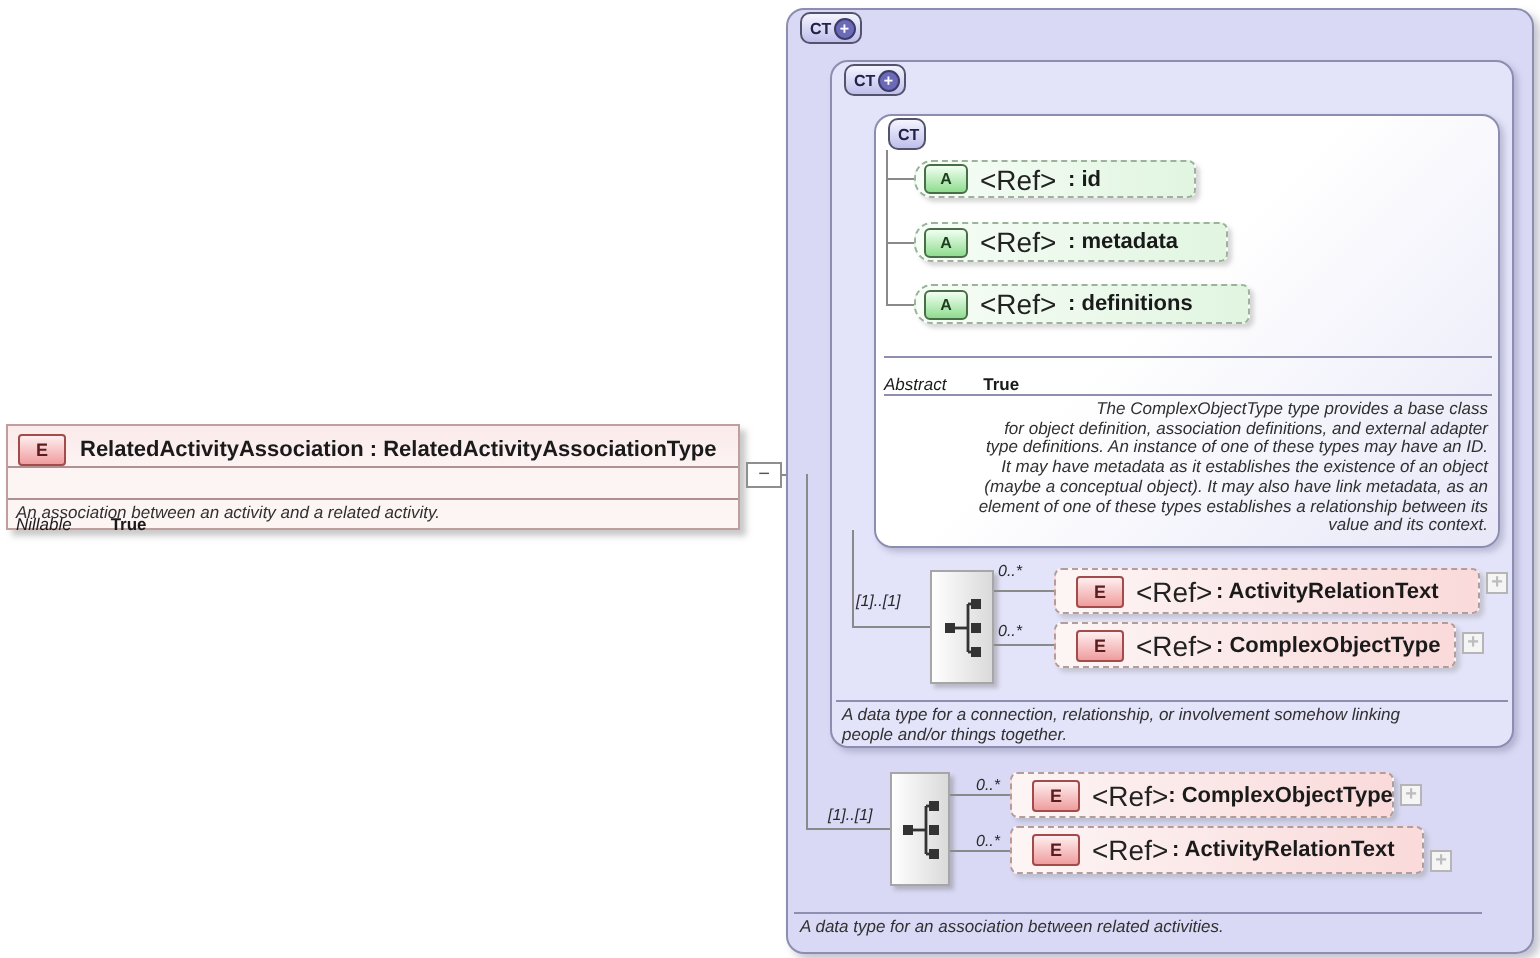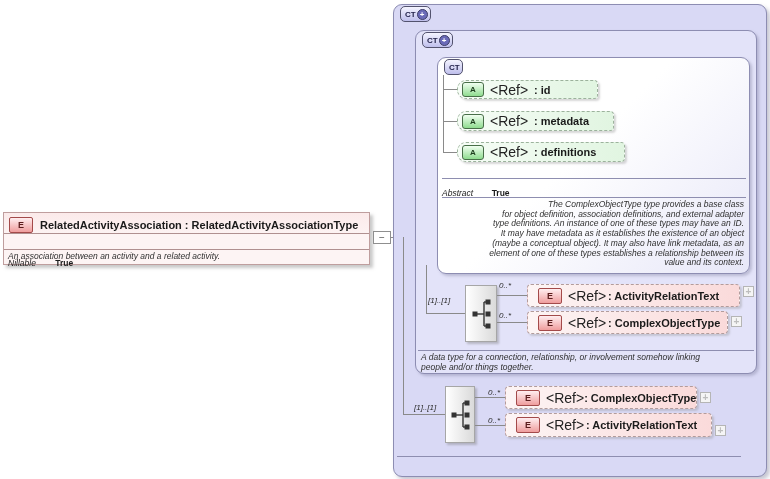--- a/index.html
+++ b/index.html
@@ -250,14 +250,15 @@
   <div class="plusbox" style="left:700px;top:392px;">+</div>
 
   <div class="elem-shape" style="left:505px;top:413px;width:207px;height:24px;">
     <span class="e-badge">E</span>
     <span class="ref-label">&lt;Ref&gt;</span>
     <span class="shape-name">: ActivityRelationText</span>
   </div>
   <div class="plusbox" style="left:715px;top:425px;">+</div>
 
   <div class="sep" style="left:397px;top:456px;width:344px;"></div>
+  <div class="abs note" style="left:400px;top:459px;width:350px;">A data type for an association between related activities.</div>
 
 </div>
 
 </body></html>

